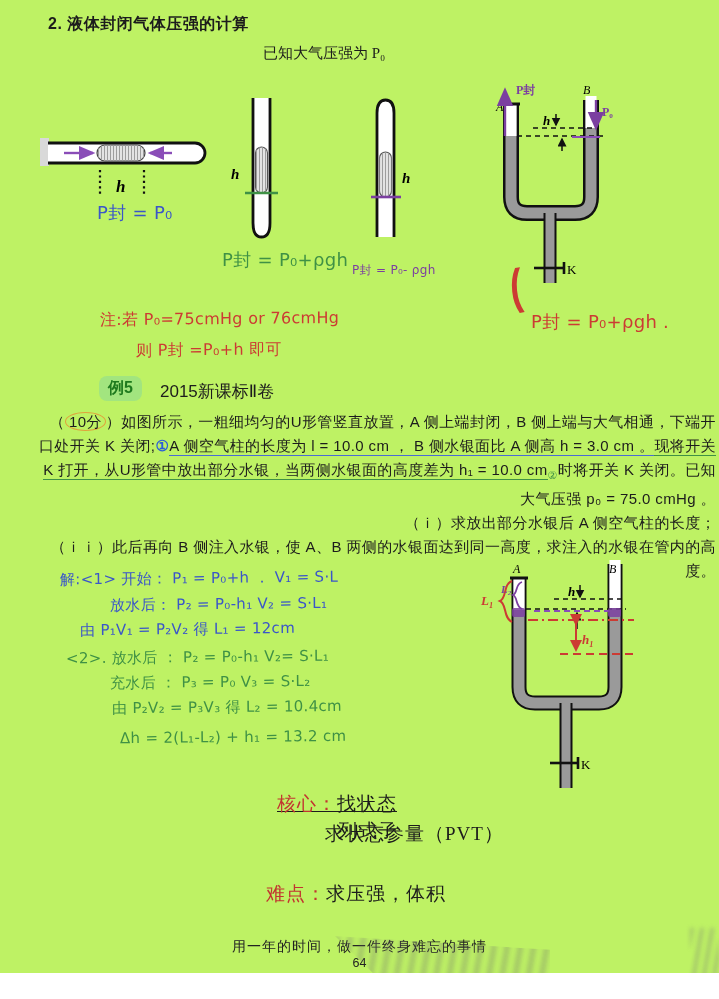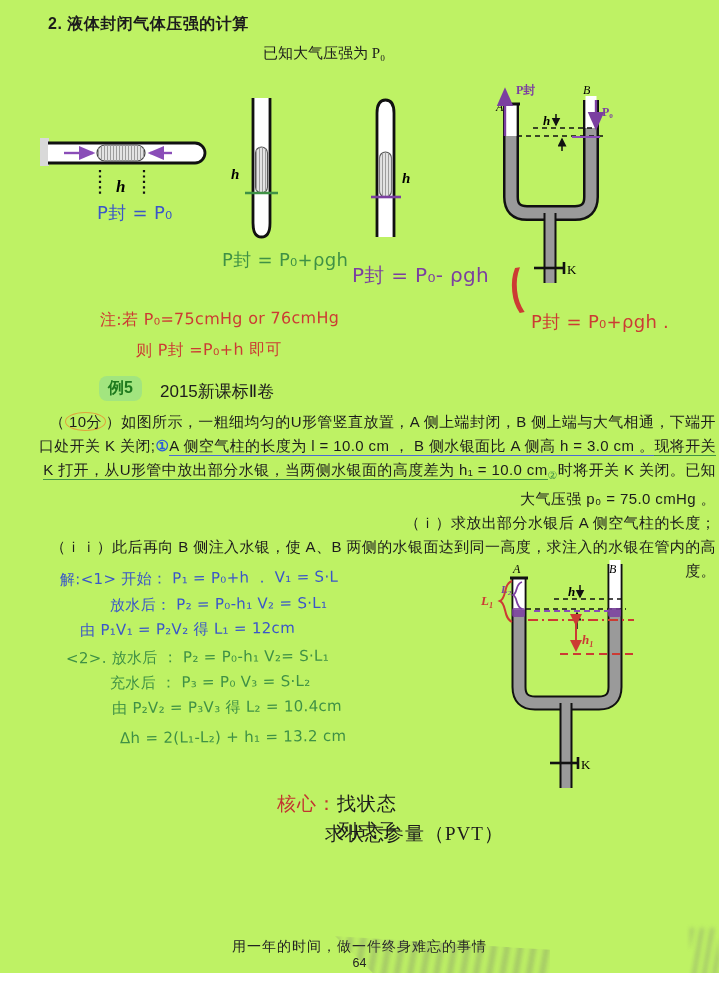--- a/index.html
+++ b/index.html
@@ -85,21 +85,21 @@
       <pattern id="hatchC" width="3" height="10" patternUnits="userSpaceOnUse">
         <path d="M1.5 0 V10" stroke="#9d9d9d" stroke-width="1"></path>
       </pattern>
     </defs>
     <path d="M17,142 V18 Q17,5 25.5,5 Q34,5 34,18 V142" fill="#ffffff" stroke="#111" stroke-width="2.8"></path>
     <rect x="19.5" y="57" width="12" height="45" rx="6" fill="#e3e3e3" stroke="#555" stroke-width="1.1"></rect>
     <rect x="19.5" y="57" width="12" height="45" rx="6" fill="url(#hatchC)"></rect>
     <line x1="11" y1="102" x2="41" y2="102" stroke="#7b3fa0" stroke-width="2.6"></line>
     <text x="42" y="88" font-size="15" font-style="italic" font-weight="bold">h</text>
   </svg>
-  <div class="abs hw hw-purple formula" style="left:352px;top:262px;font-size:20px;">P封 = P₀- ρgh</div>
+  <div class="abs hw hw-purple formula" style="left:352px;top:262px;font-size:12px;">P封 = P₀- ρgh</div>
 
   <svg class="abs" style="left:488px;top:78px;" width="140" height="215" viewBox="0 0 140 215">
     <defs>
       <marker id="arrP1" markerWidth="9" markerHeight="9" refX="6" refY="3.5" orient="auto">
         <path d="M0,0 L8,3.5 L0,7 Z" fill="#7b3fa0"></path>
       </marker>
       <marker id="arrK1" markerWidth="8" markerHeight="8" refX="5" refY="3" orient="auto">
         <path d="M0,0 L6,3 L0,6 Z" fill="#111"></path>
       </marker>
     </defs>
@@ -194,22 +194,23 @@
     <line x1="100" y1="68" x2="100" y2="94" stroke="#cc3b33" stroke-width="2" marker-start="url(#arrRd)" marker-end="url(#arrRd)"></line>
     <text x="106" y="88" font-size="13" fill="#cc3b33" font-style="italic" font-weight="bold">h₁</text>
     <line x1="84" y1="98" x2="158" y2="98" stroke="#cc3b33" stroke-width="1.8" stroke-dasharray="8,5"></line>
 
     <path d="M36,25 C27,28 31,42 24,45 C31,48 27,62 36,66" fill="none" stroke="#cc3b33" stroke-width="2"></path>
     <text x="5" y="49" font-size="13" fill="#cc3b33" font-style="italic" font-weight="bold">L₁</text>
     <path d="M46,26 C39,28 42,37 37,39 C42,41 39,50 46,53" fill="none" stroke="#7b3fa0" stroke-width="1.8"></path>
     <text x="25" y="37" font-size="11" fill="#7b3fa0" font-style="italic" font-weight="bold">L₂</text>
   </svg>
 
-  <div class="abs kp" style="left:277px;top:791px;"><span class="lbl">核心：</span><span>找状态</span></div>
+  <div class="abs kp" style="left:277px;top:791px;text-decoration:underline;"><span class="lbl">核心：</span><span>找状态</span></div>
   <div class="abs kp" style="left:325px;top:821px;">求状态参量（PVT）</div>
   <div class="abs kp" style="left:338px;top:818px;">列式子</div>
+  <div class="abs kp" style="left:266px;top:881px;"><span class="lbl">难点：</span><span>求压强，体积</span></div>
 
   <div class="abs footer-quote" style="left:0;top:938px;width:719px;text-align:center;">用一年的时间，做一件终身难忘的事情</div>
   <div class="abs pagenum" style="left:0;top:956px;width:719px;text-align:center;">64</div>
   <div class="abs shadow-fan" style="left:335px;top:936px;width:215px;height:63px;"></div>
   <div class="abs shadow-edge" style="left:690px;top:928px;width:29px;height:71px;"></div>
 
 </div>
 
 </body></html>

